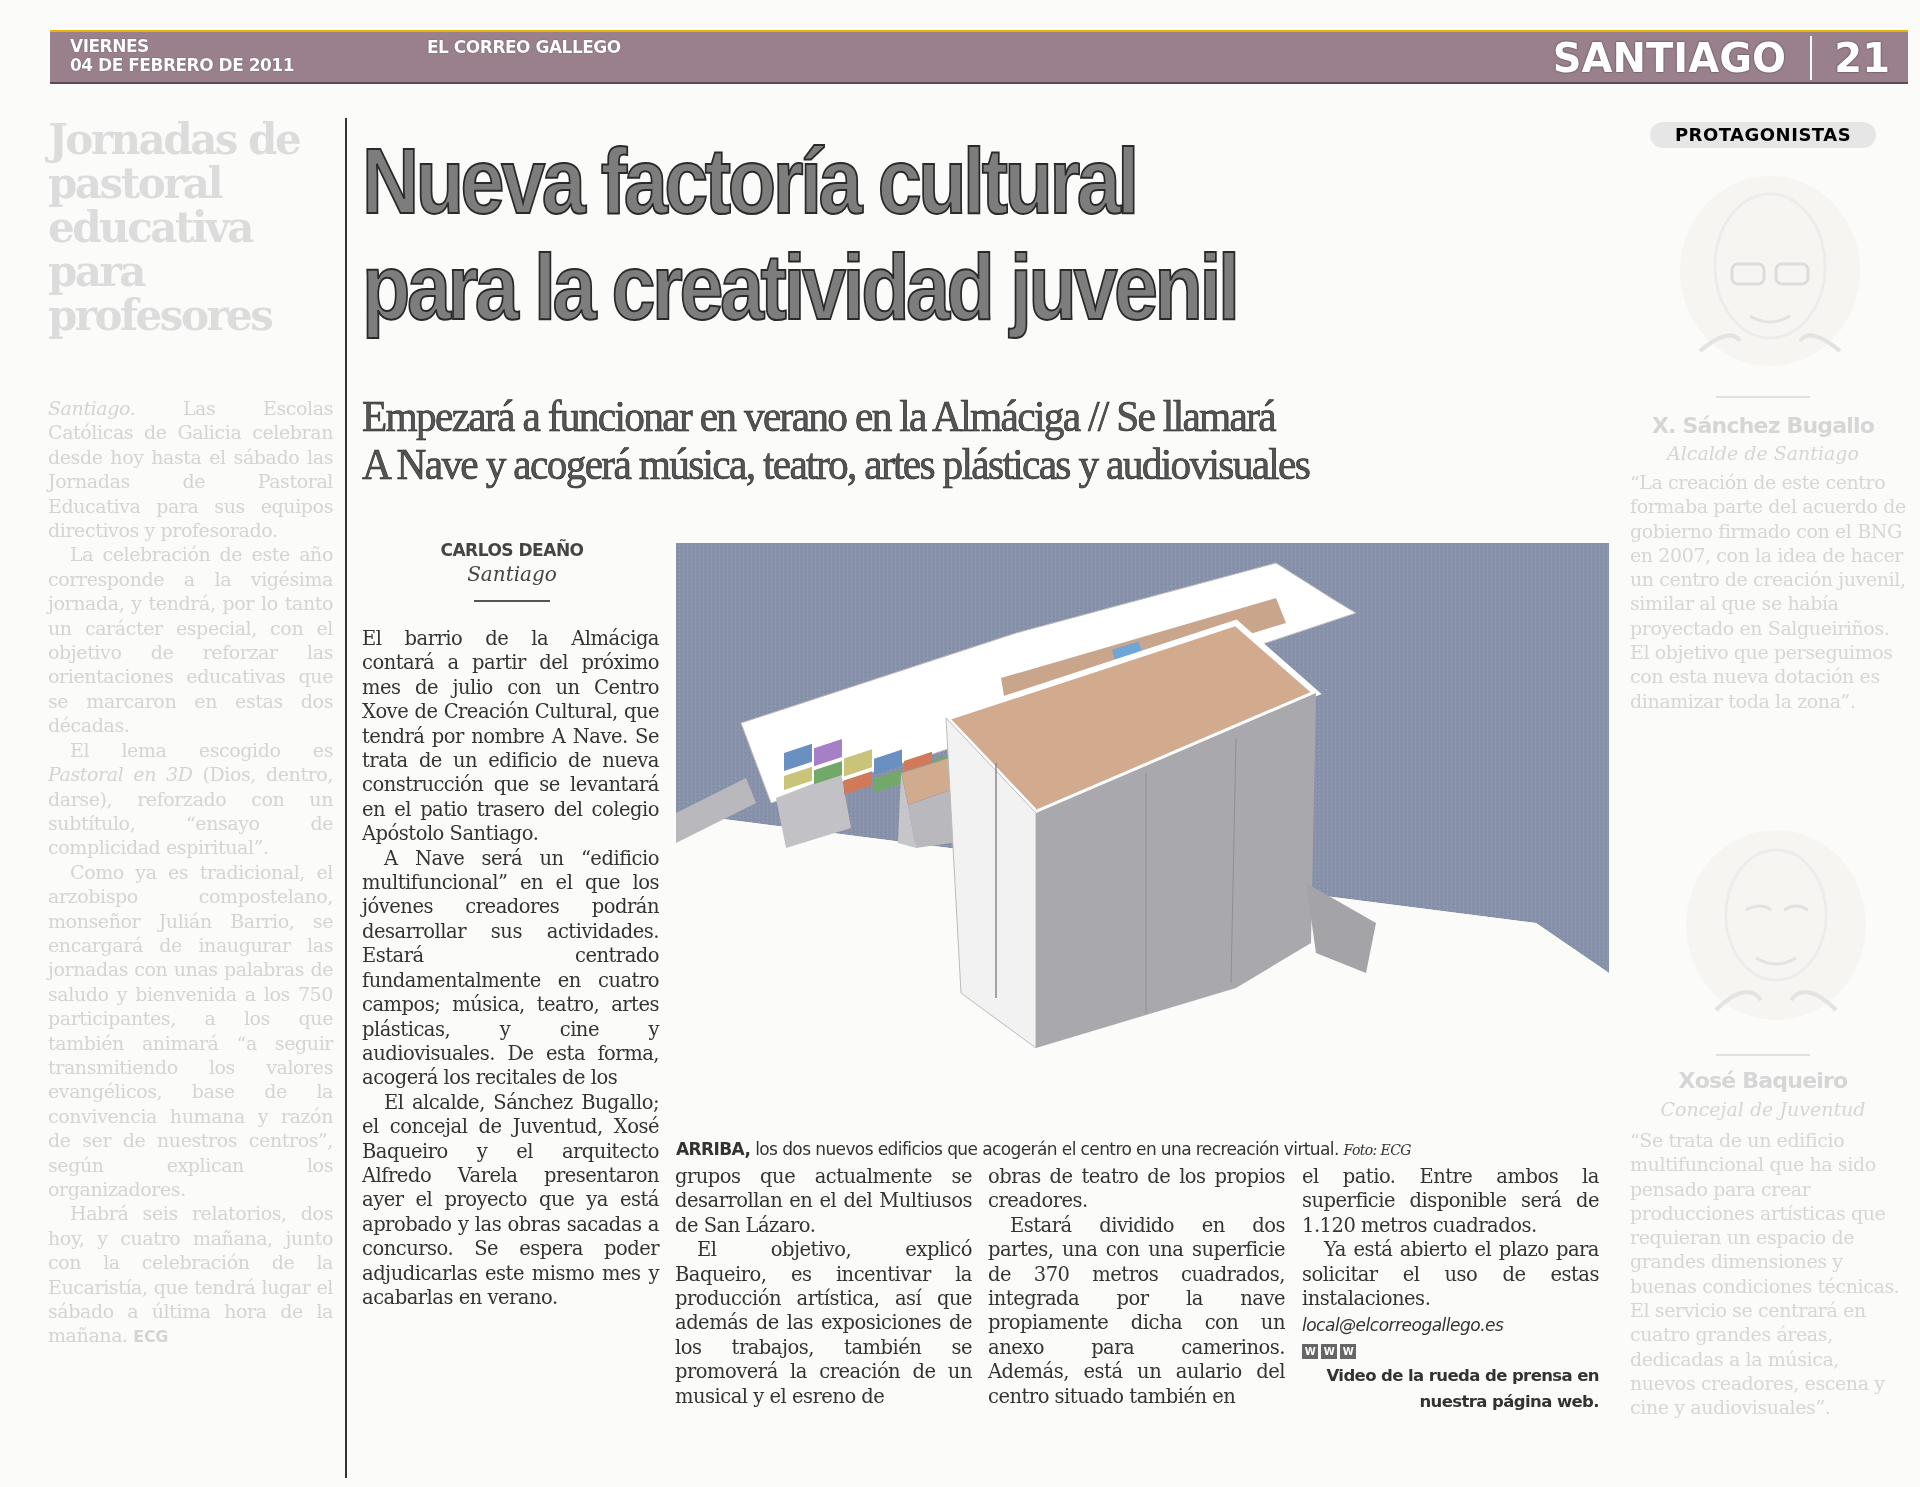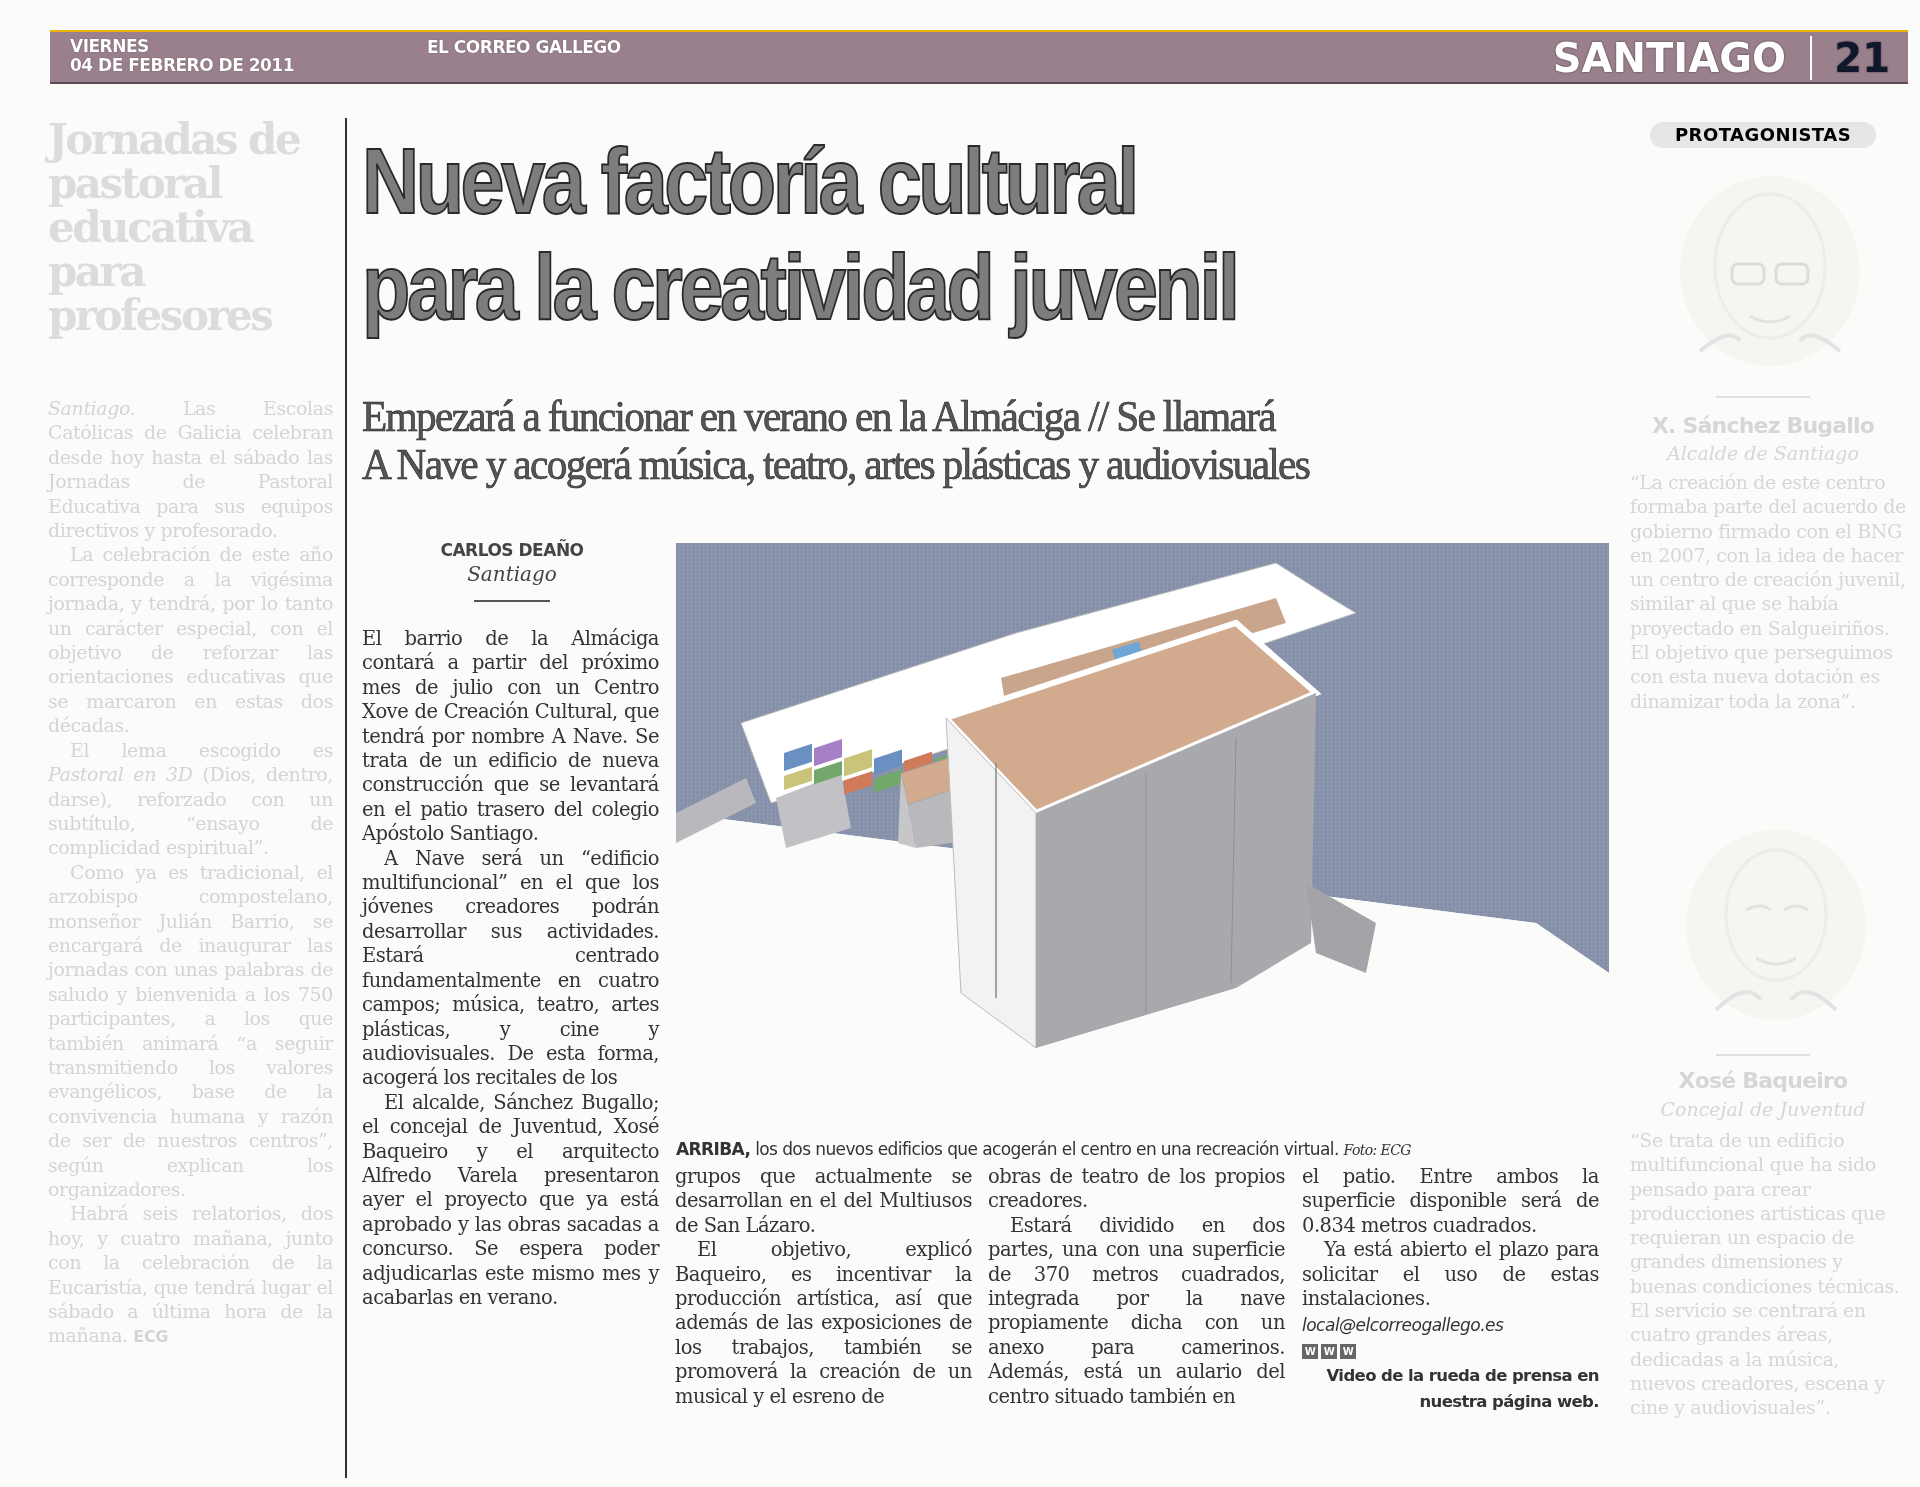--- a/index.html
+++ b/index.html
@@ -19,21 +19,21 @@
   .topbar .date { position:absolute; left:20px; top:5px; color:#fff;
     font-family:"DejaVu Sans", sans-serif; font-weight:bold; font-size:17px; line-height:19px;
     text-shadow:0 0 1px #3b2d35; letter-spacing:-0.5px; }
   .topbar .paper { position:absolute; left:377px; top:5px; color:#fff;
     font-family:"DejaVu Sans", sans-serif; font-weight:bold; font-size:17px;
     text-shadow:0 0 1px #3b2d35; letter-spacing:-0.5px; }
   .topbar .section { position:absolute; right:122px; top:3px; color:#fff;
     font-family:"DejaVu Sans", sans-serif; font-weight:bold; font-size:40px;
     text-shadow:0 0 2px #3b2d35; }
   .topbar .sep { position:absolute; right:96px; top:4px; width:2px; height:44px; background:#fff; }
-  .topbar .page { position:absolute; right:18px; top:3px; color:#0f172a;
+  .topbar .page { position:absolute; right:18px; top:3px; color:#ffffff;
     font-family:"DejaVu Sans", sans-serif; font-weight:bold; font-size:40px;
     text-shadow:0 0 2px #3b2d35; }
 
   
   .leftcol { position:absolute; left:48px; top:118px; width:285px; color:#d4d4d4; }
   .leftcol h2 { margin:0; font-family:"DejaVu Serif", serif; font-weight:bold;
     font-size:42px; line-height:44px; letter-spacing:-2.5px; color:#dcdcdc; }
   .leftcol .body { margin-top:58px; font-size:19px; line-height:24.4px; text-align:justify;
     letter-spacing:-0.4px; }
   .leftcol .body p { margin:0; text-indent:22px; }
@@ -203,21 +203,21 @@
   <p class="first">grupos que actualmente se desarrollan en el del Multiusos de San Lázaro.</p>
   <p>El objetivo, explicó Baqueiro, es incentivar la producción artística, así que además de las exposiciones de los trabajos, también se promoverá la creación de un musical y el esreno de</p>
 </div>
 
 <div class="col col3">
   <p class="first">obras de teatro de los propios creadores.</p>
   <p>Estará dividido en dos partes, una con una superficie de 370 metros cuadrados, integrada por la nave propiamente dicha con un anexo para camerinos. Además, está un aulario del centro situado también en</p>
 </div>
 
 <div class="col col4">
-  <p class="first">el patio. Entre ambos la superficie disponible será de 0.834 metros cuadrados.</p>
+  <p class="first">el patio. Entre ambos la superficie disponible será de 1.120 metros cuadrados.</p>
   <p>Ya está abierto el plazo para solicitar el uso de estas instalaciones.</p>
   <div class="email">local@elcorreogallego.es</div>
   <div class="www">
     <span>W</span>
     <span>W</span>
     <span>W</span>
   </div>
   <div class="video">Video de la rueda de prensa en nuestra página web.</div>
 </div>
 

